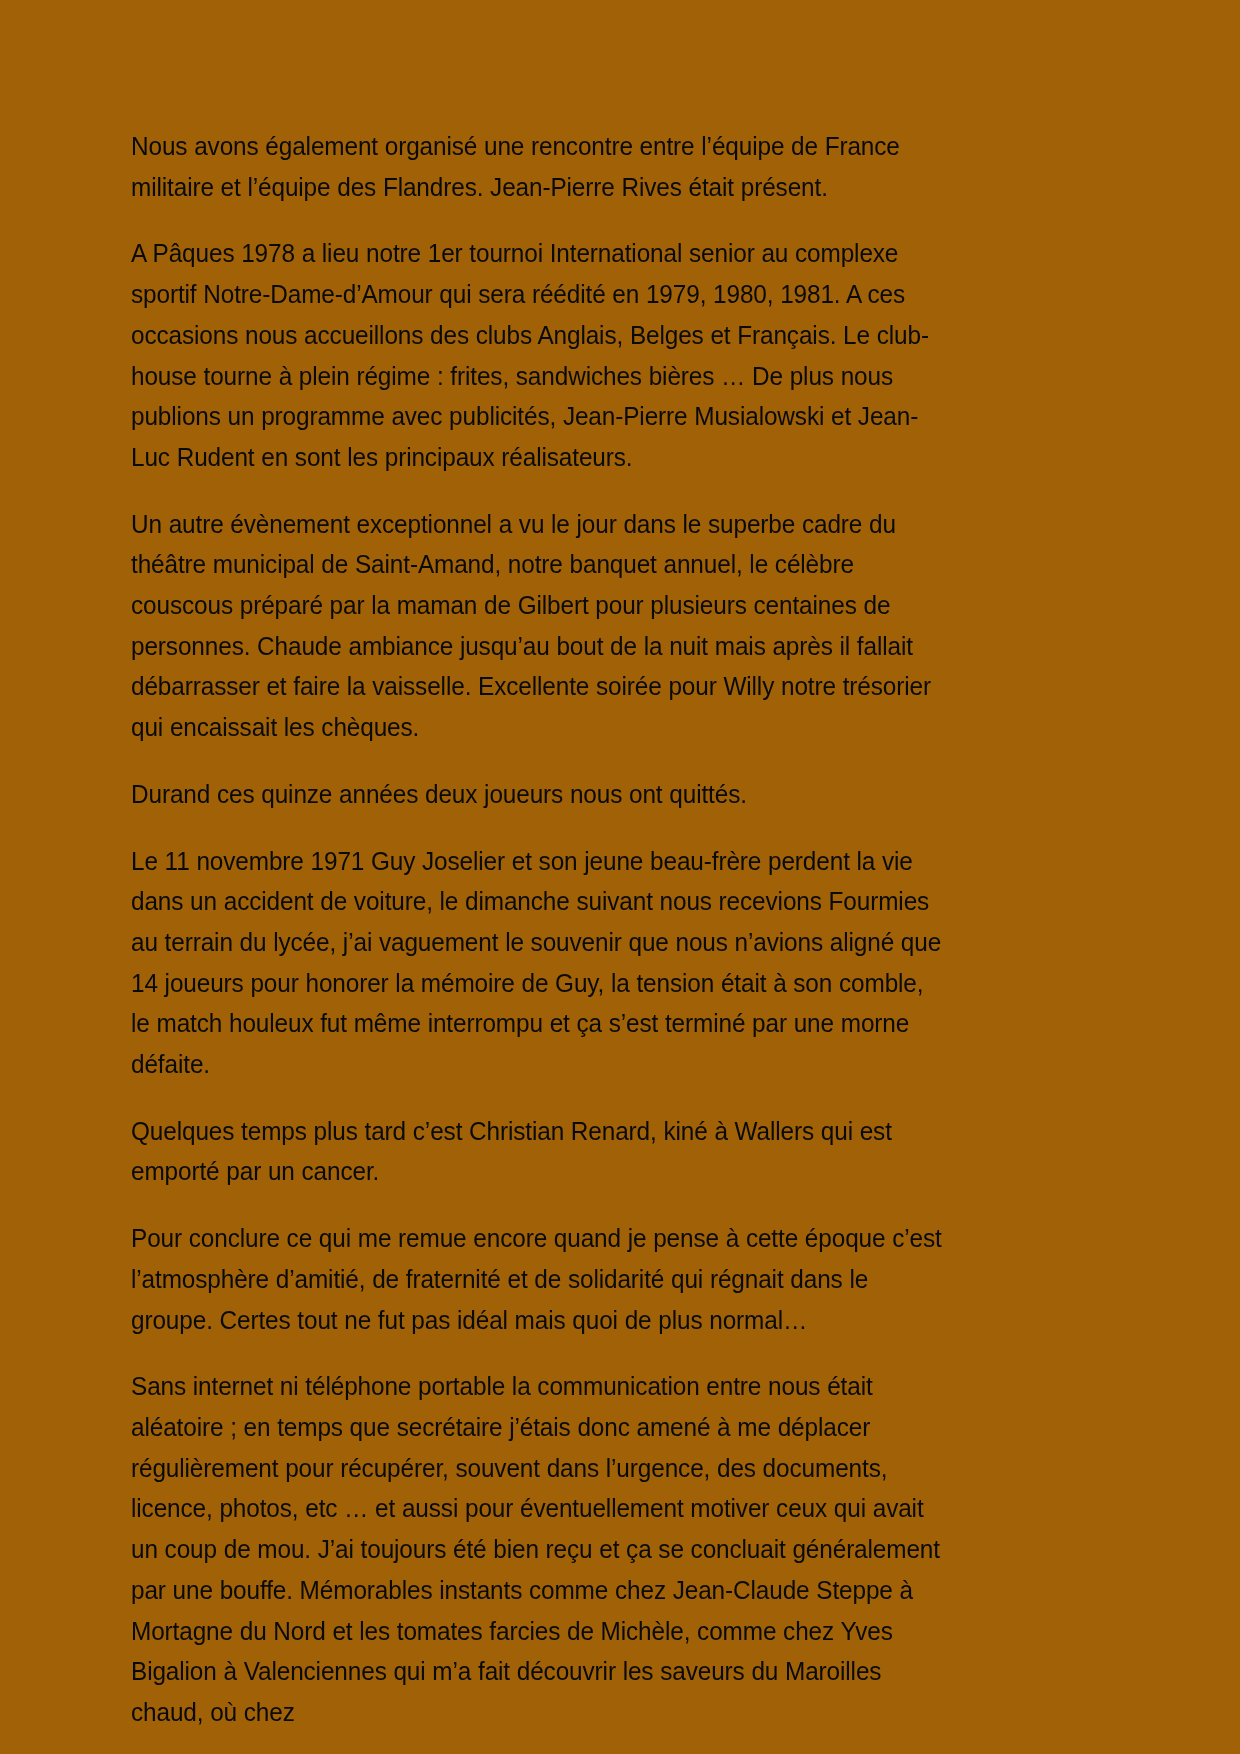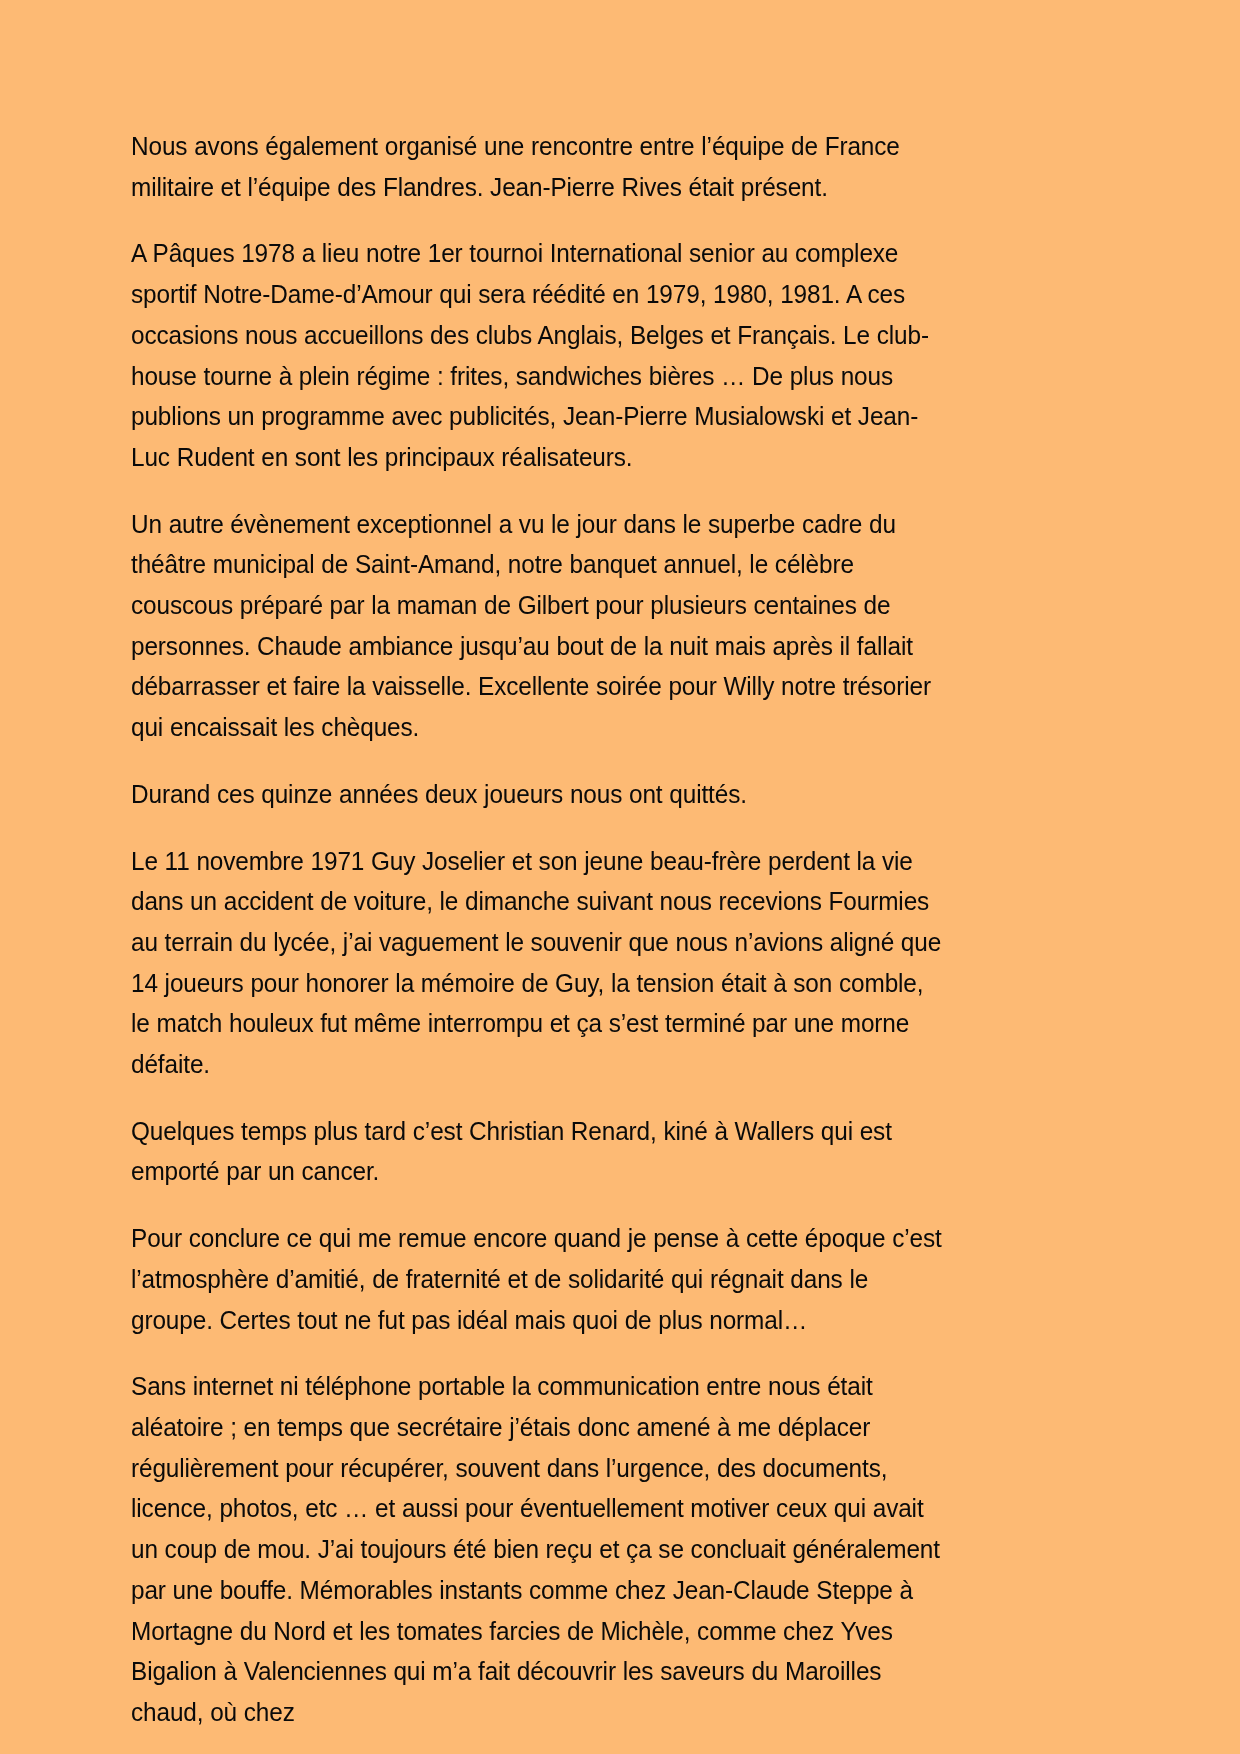--- a/index.html
+++ b/index.html
@@ -16,21 +16,21 @@
     font-family: "Liberation Sans", "DejaVu Sans", sans-serif;
     color: #000000;
     -webkit-font-smoothing: antialiased;
   }
   .page {
     position: absolute;
     top: 0;
     left: 0;
     width: 1240px;
     height: 1754px;
-    background: #fdba74;
+    background: #a16207;
   }
   .text-column {
     position: absolute;
     left: 131px;
     top: 126px;
     width: 855px;
   }
   p.para {
     margin: 0 0 26px 0;
     font-size: 25.5px;

